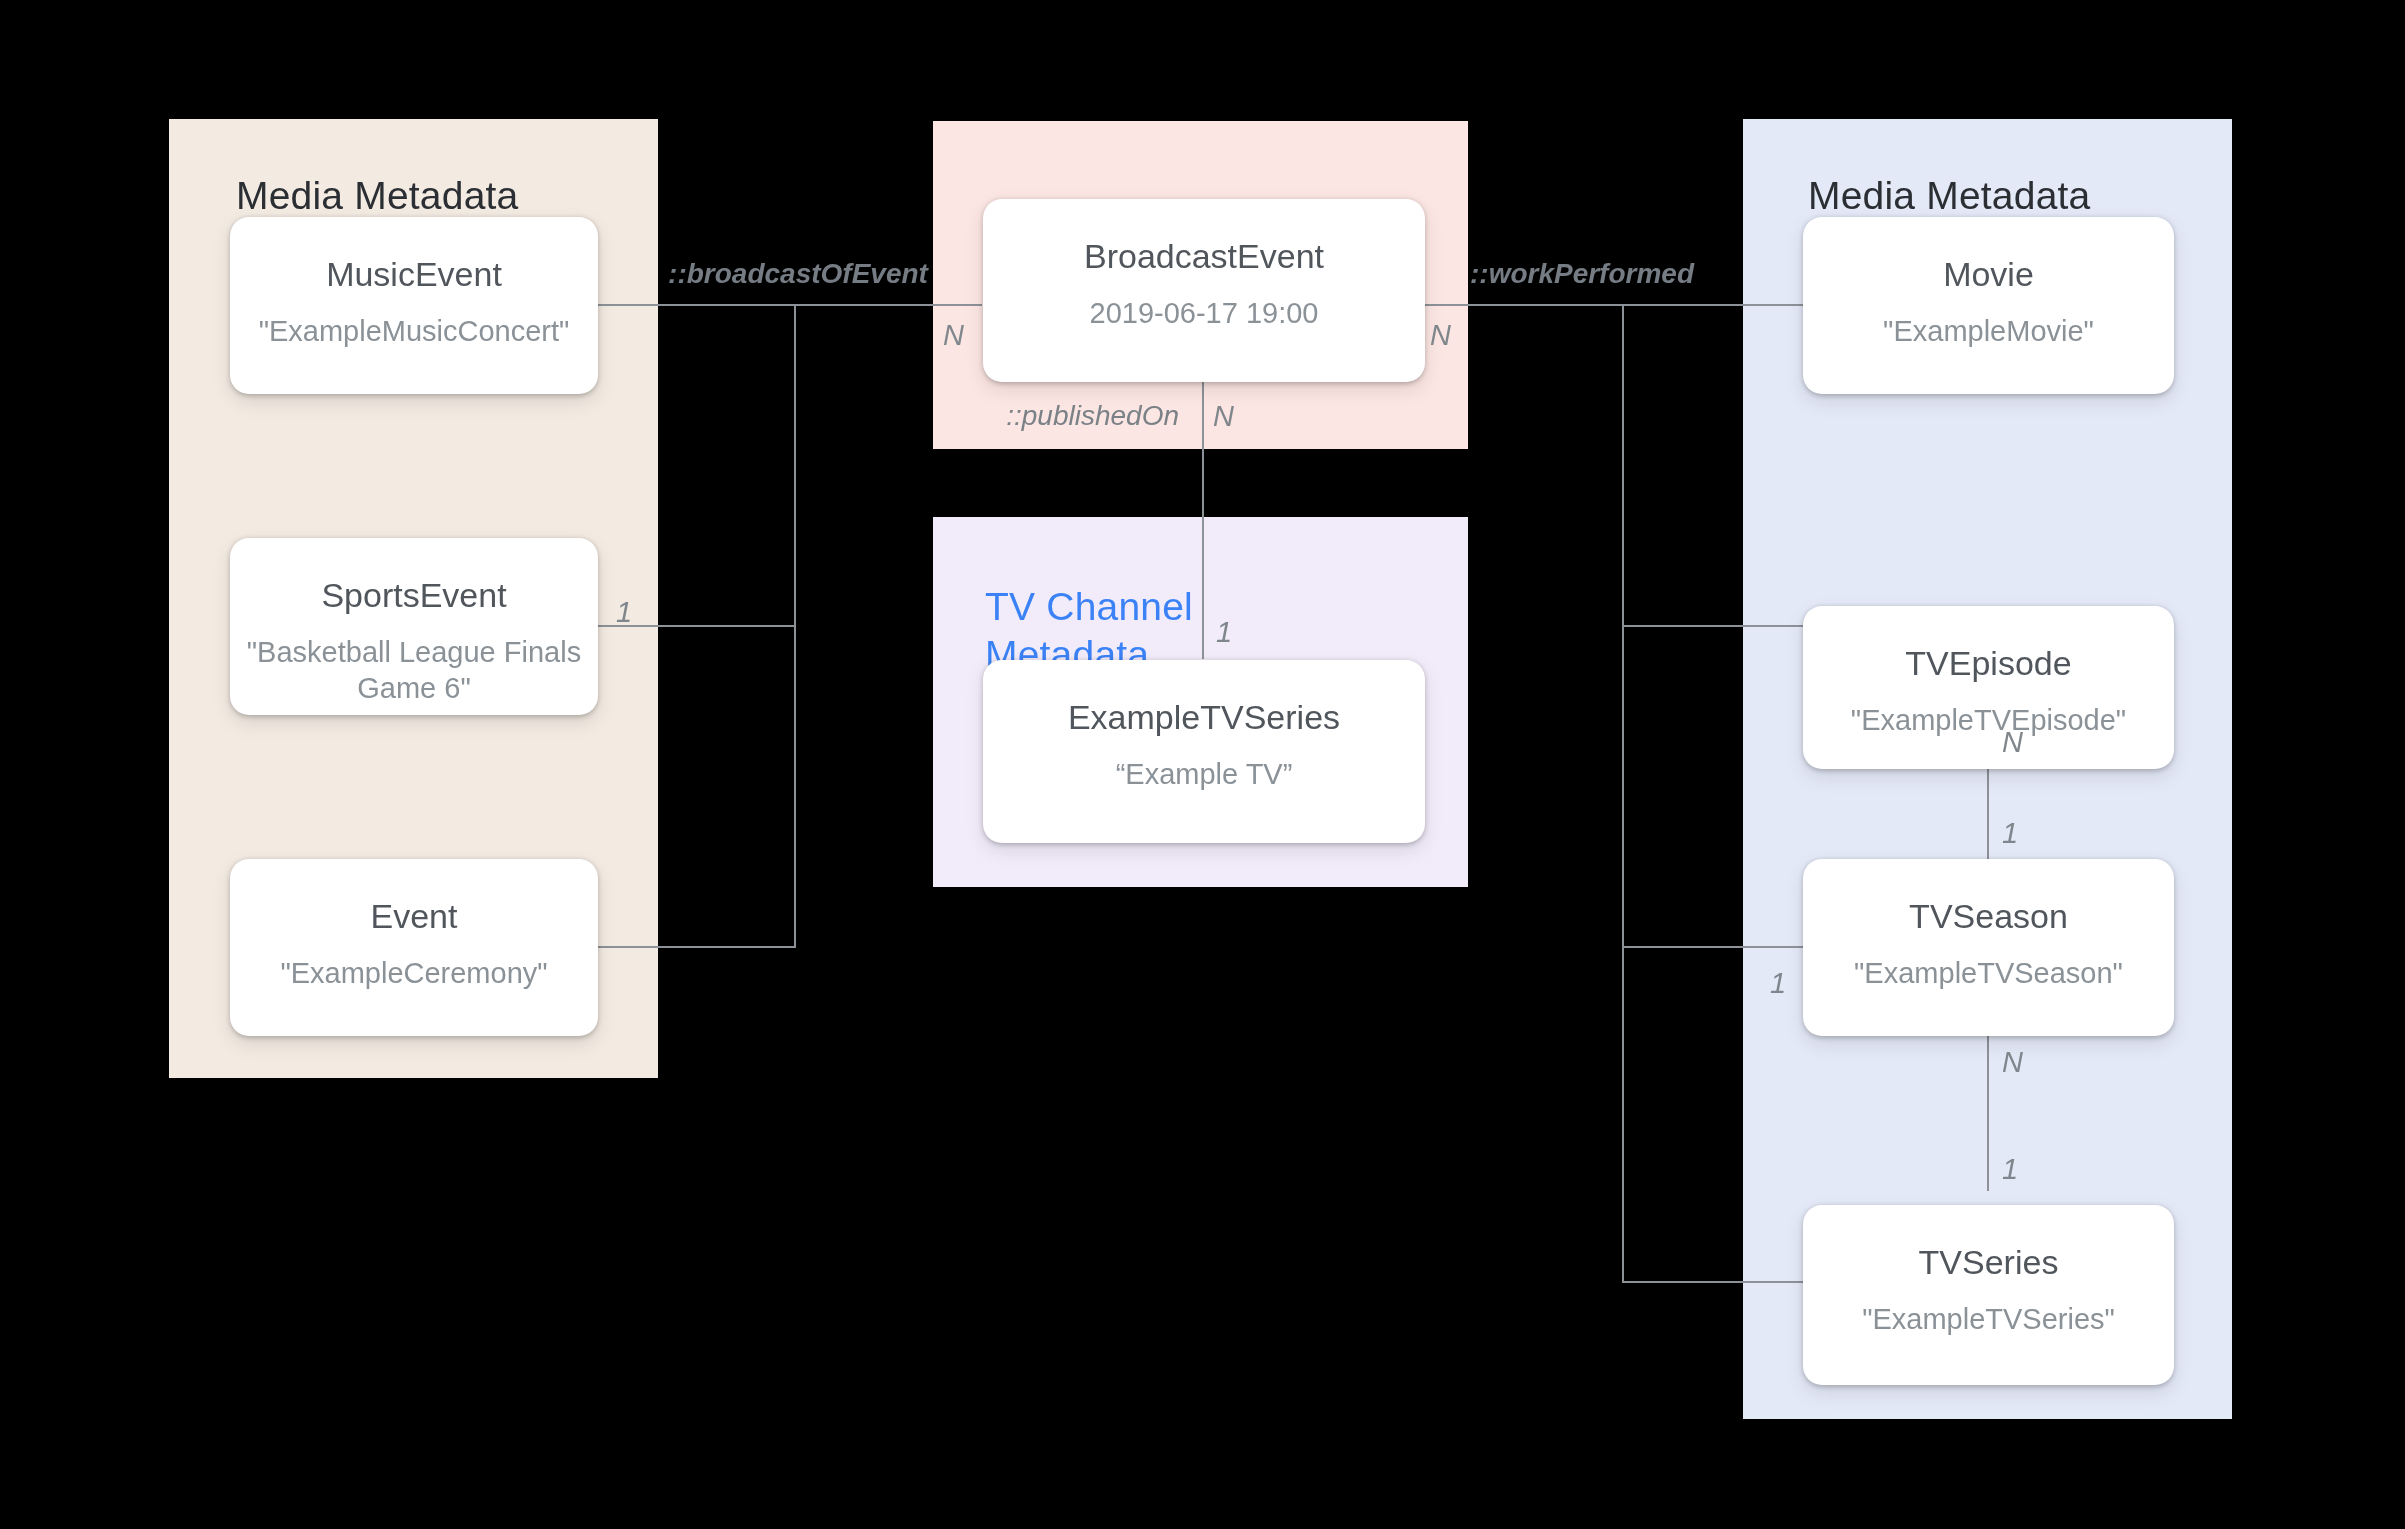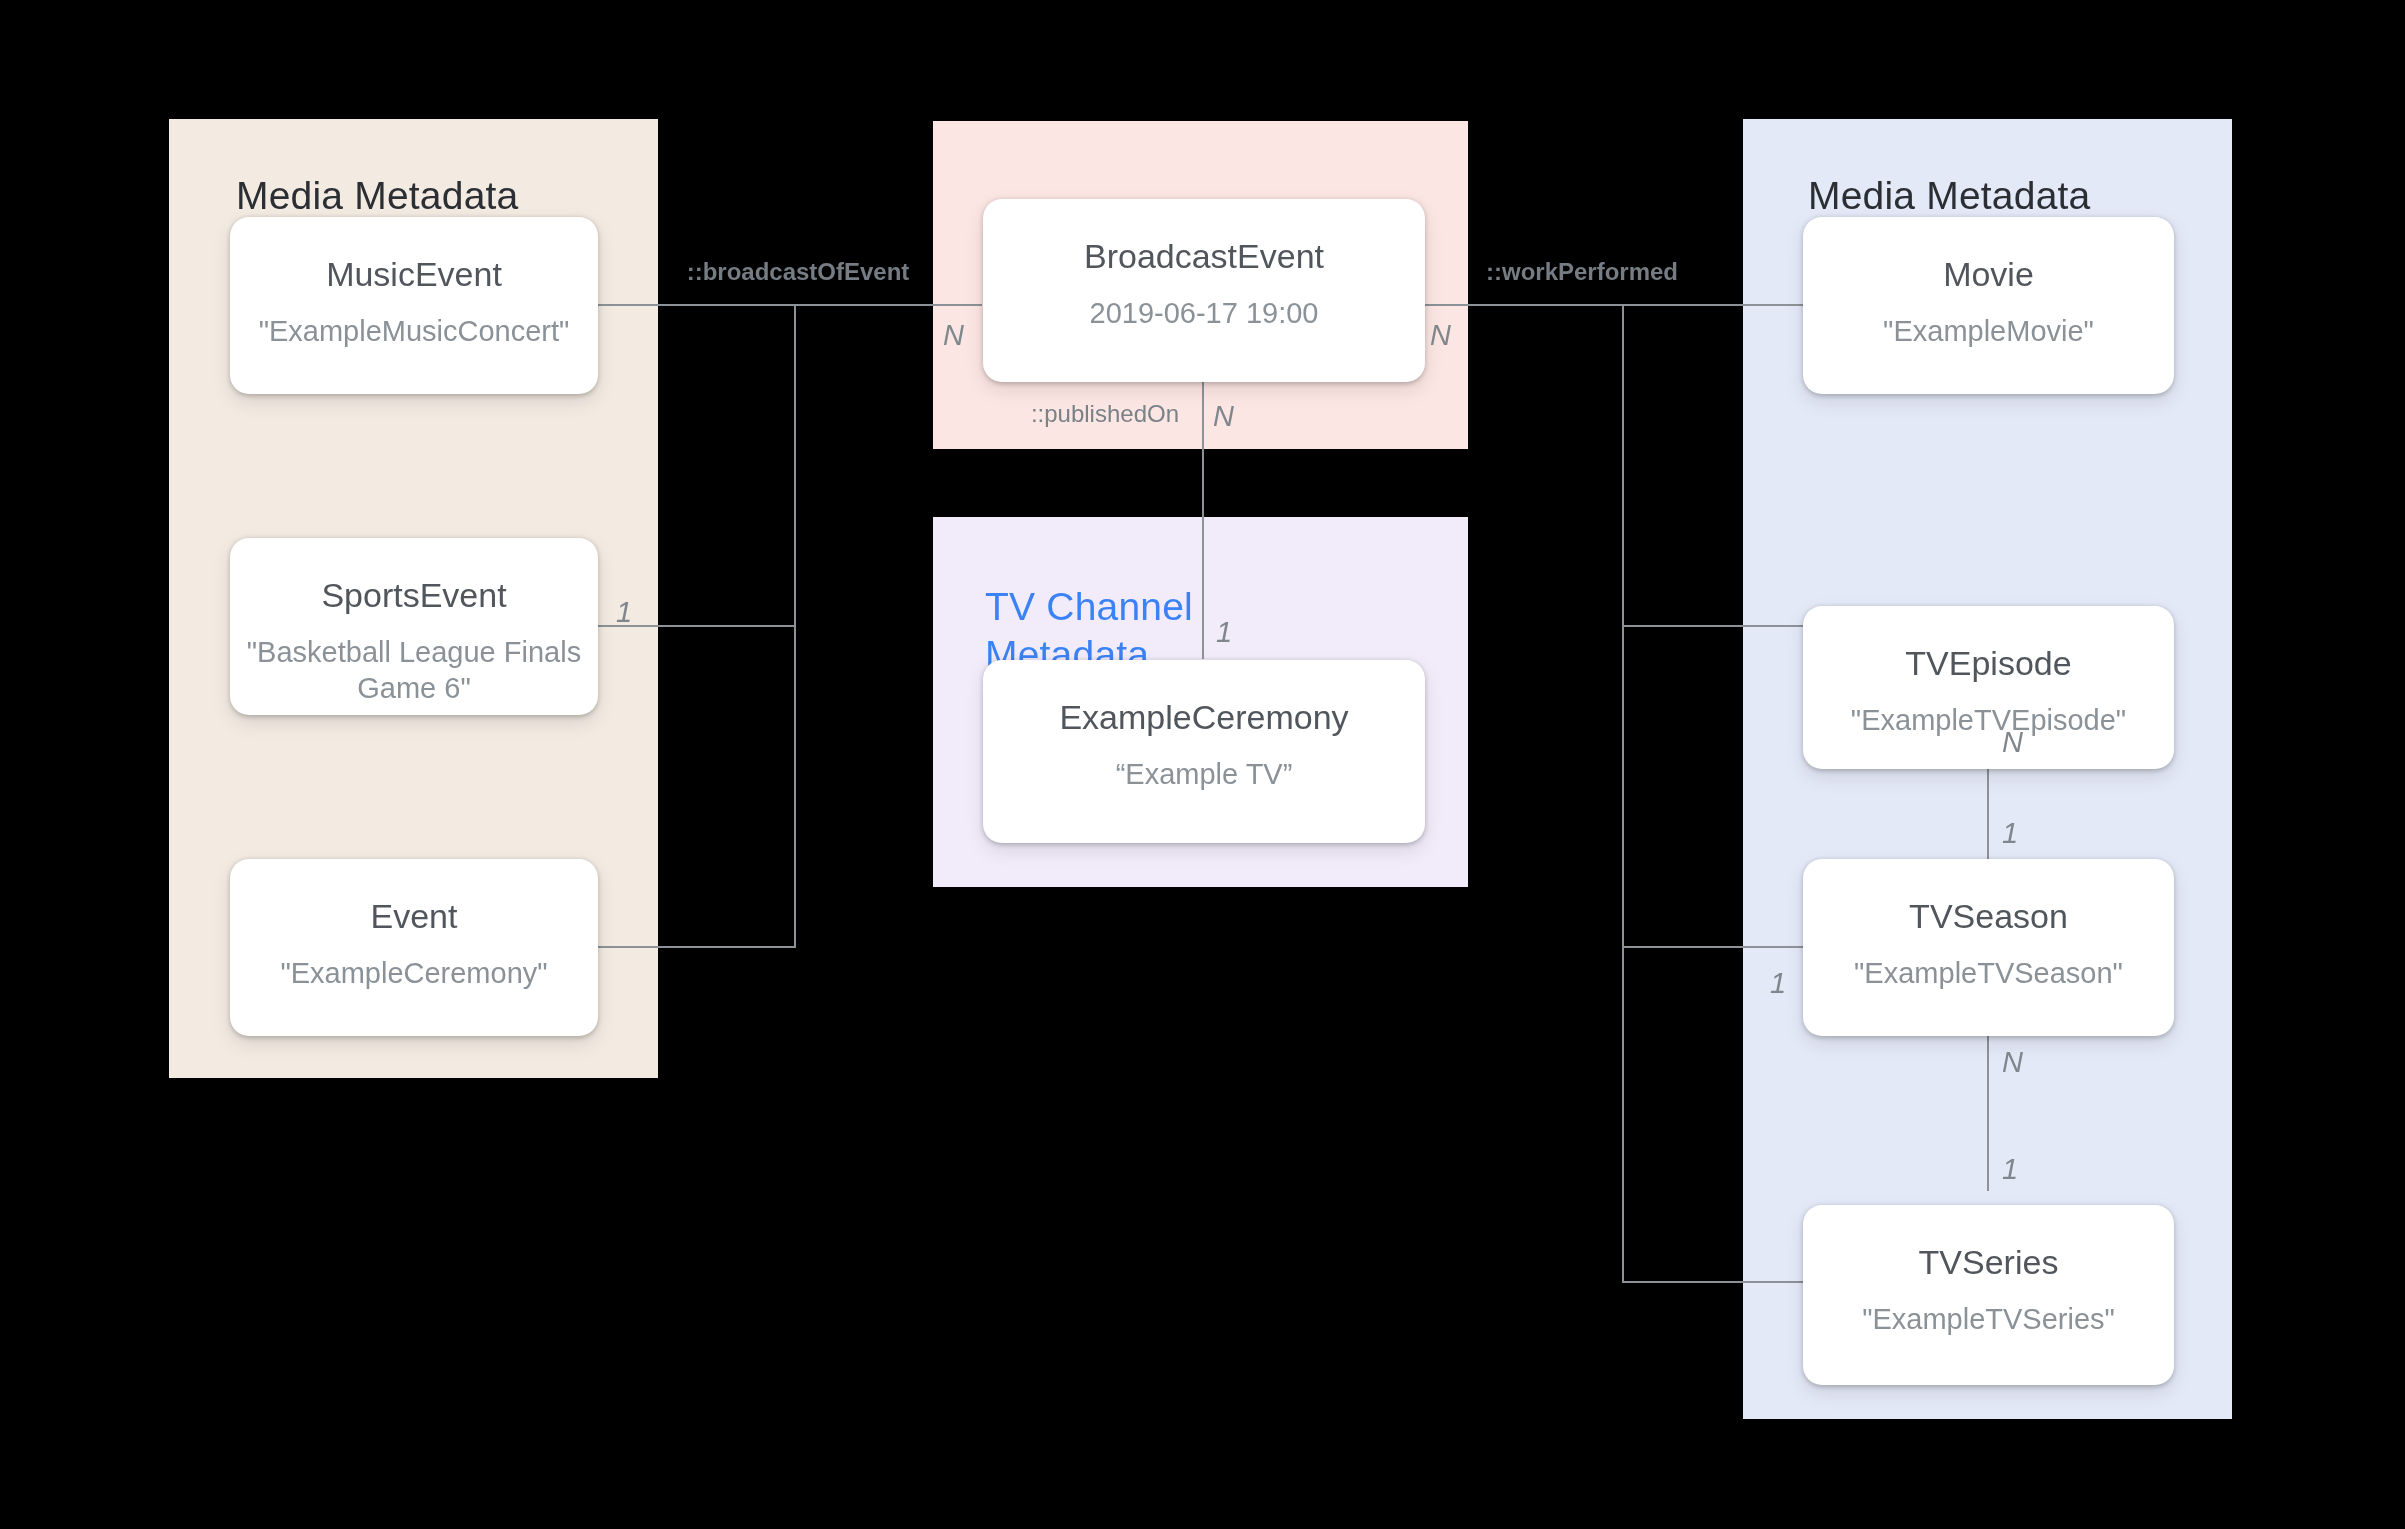--- a/index.html
+++ b/index.html
@@ -83,21 +83,22 @@
   #ln-right-v    { left: 1622px; top: 304px;  height: 979px; }
   #ln-episode-h  { left: 1622px; top: 625px;  width: 181px; }
   #ln-season-h   { left: 1622px; top: 946px;  width: 181px; }
   #ln-series-h   { left: 1622px; top: 1281px; width: 181px; }
   #ln-published-v{ left: 1202px; top: 381px;  height: 278px; }
   #ln-epi-sea-v  { left: 1987px; top: 715px;  height: 144px; }
   #ln-sea-ser-v  { left: 1987px; top: 1036px; height: 155px; }
 
   .rel-label {
     position: absolute;
-    font-size: 24px;
+    font-size: 28px;
+    font-style: italic;
     color: #7a8187;
     white-space: nowrap;
   }
   .rel-bold { font-weight: 700; color: #757c83; }
   #rel-broadcast { left: 798px;  top: 258px; transform: translateX(-50%); }
   #rel-work      { left: 1582px; top: 258px; transform: translateX(-50%); }
   #rel-published { right: 1226px; top: 400px; }
 
   .card-mult {
     position: absolute;
@@ -156,21 +157,21 @@
   </div>
   <div class="card" id="card-event">
     <div class="card-title">Event</div>
     <div class="card-value">"ExampleCeremony"</div>
   </div>
   <div class="card" id="card-bevent">
     <div class="card-title">BroadcastEvent</div>
     <div class="card-value">2019-06-17 19:00</div>
   </div>
   <div class="card" id="card-bservice">
-    <div class="card-title">ExampleCeremony</div>
+    <div class="card-title">ExampleTVSeries</div>
     <div class="card-value">“Example TV”</div>
   </div>
   <div class="card" id="card-movie">
     <div class="card-title">Movie</div>
     <div class="card-value">"ExampleMovie"</div>
   </div>
   <div class="card" id="card-episode">
     <div class="card-title">TVEpisode</div>
     <div class="card-value">"ExampleTVEpisode"</div>
   </div>

